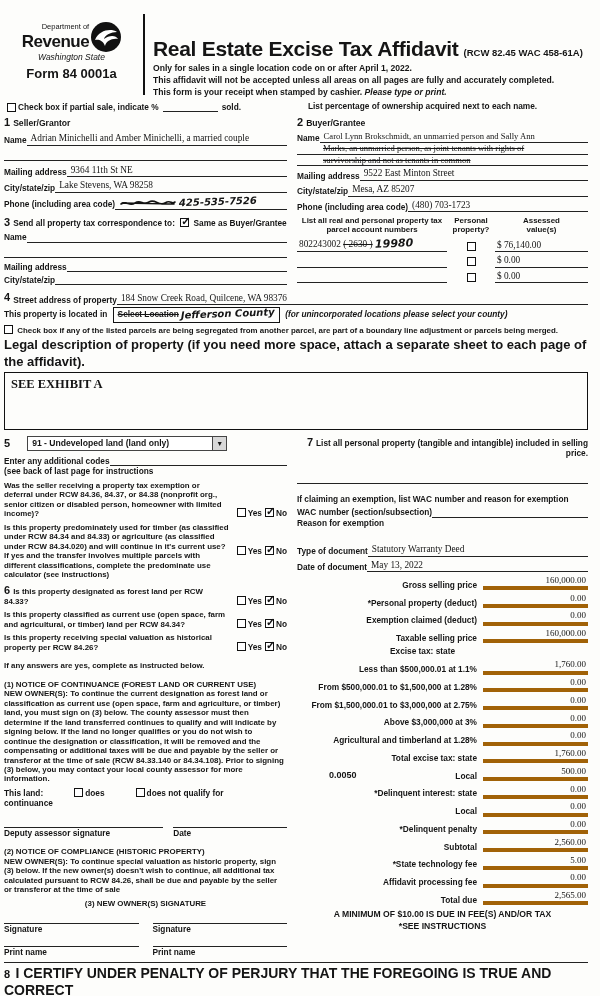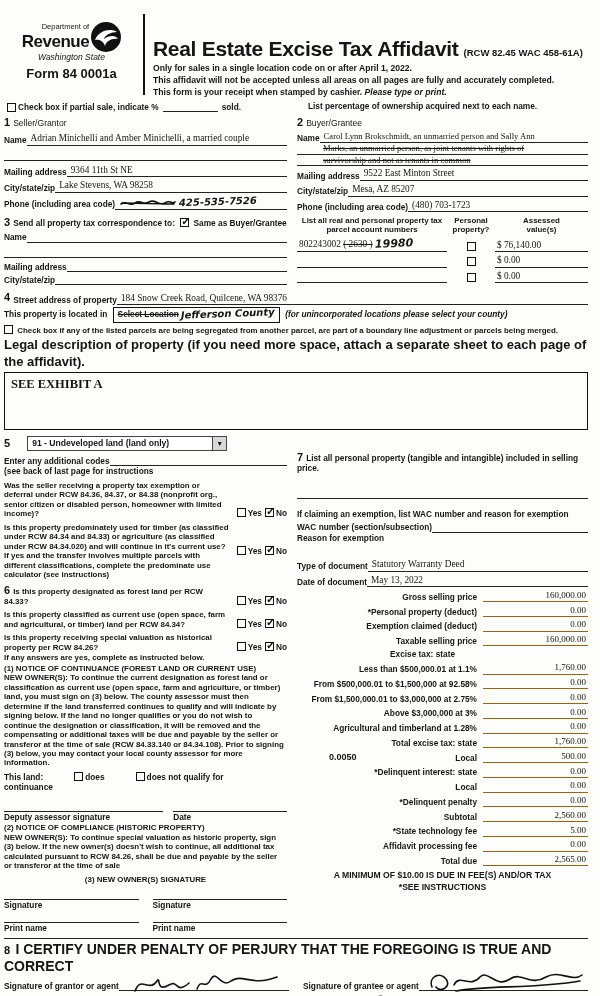--- a/index.html
+++ b/index.html
@@ -22,56 +22,56 @@
   .logo-mark svg { position:absolute; top:0; left:0; }
   .form-num { font-size:13px; font-weight:bold; margin-top:4px; }
   .hdr-divider { width:2px; background:#111; margin:6px 8px 2px 4px; }
   .hdr-right { padding-top:8px; }
   .title-line { display:flex; align-items:baseline; gap:5px; }
   .main-title { font-size:21px; font-weight:bold; letter-spacing:-0.3px;margin-top:20px; }
   .title-ref { font-size:9.5px; font-weight:bold; }
   .sub { font-size:8.6px; font-weight:600; margin-top:1px; }
   
   .sec-num { font-size:11px; font-weight:bold; margin-right:3px; }
-  .sec-title { font-weight:normal; font-size:8.6px; }
+  .sec-title { font-weight:bold; font-size:8.6px; }
   .fld { display:flex; align-items:flex-end; margin-top:3px; }
   .fld .lab { white-space:nowrap; font-weight:600; }
   .fld .u { flex:1; border-bottom:1px solid #222; min-height:10px; padding:0 3px 0 4px; }
   .serif { font-family:"Liberation Serif", serif; font-size:9.3px; }
   .hand { font-family:"DejaVu Sans", sans-serif; font-style:italic; font-weight:600; display:inline-block; transform:rotate(-2deg); font-size:10px; }
   .strike { text-decoration:line-through; }
   .cb { display:inline-block; width:9px; height:9px; border:1.2px solid #111; vertical-align:-1px; margin:0 2px 0 3px; position:relative; background:#fff; flex-shrink:0; }
   .cb .ck { position:absolute; top:-4px; left:0px; font-size:11px; font-weight:bold; font-style:normal; }
   .cols { display:flex; gap:10px; }
   .colL { width:283px; flex-shrink:0; }
   .colR { flex:1; }
   .q { display:flex; margin-top:4px; }
   .q .qtext { flex:1; font-size:7.9px; line-height:1.2; font-weight:600; }
   .q .yesno { white-space:nowrap; align-self:flex-end; font-weight:600; flex-shrink:0; padding-left:4px; }
-  .para { font-size:7.9px; line-height:1.2; font-weight:600; margin-top:1px; }
+  .para { font-size:7.9px; line-height:1.2; font-weight:600; margin-top:9px; }
   .scrawl { display:inline-block; vertical-align:middle; }
   
   .parcel-hdr { display:flex; text-align:center; font-weight:bold; font-size:7.9px; line-height:1.15; margin-top:4px; }
   .parcel-row { display:flex; align-items:flex-end; margin-top:3px; }
   .pc1 { width:150px; border-bottom:1px solid #222; padding:0 2px; }
   .pc2 { width:48px; text-align:center; }
   .pc3 { flex:1; border-bottom:1px solid #222; padding:0 2px; }
   
   .loc-box { display:inline-block; border:1.5px solid #111; padding:0 4px 1px 4px; margin:0 3px; }
   .exhibit-box { border:1.5px solid #111; height:58px; margin-top:2px; padding:4px 6px; }
   .exhibit-text { font-family:"Liberation Serif", serif; font-weight:bold; font-size:12.5px; }
   
   .dd { display:inline-flex; border:1.5px solid #444; width:200px; height:15px; align-items:center; background:#fff; vertical-align:middle; }
   .dd .dd-text { flex:1; padding:0 4px; font-size:8.6px; font-weight:600; white-space:nowrap; overflow:hidden; }
   .dd .dd-btn { width:14px; height:100%; border-left:1.2px solid #444; background:#d8d8d8; text-align:center; font-size:7px; line-height:13px; }
   
   .tax-row { display:flex; align-items:flex-end; margin-top:2.5px; }
   .tax-row .tlab { flex:1; text-align:right; font-weight:600; white-space:nowrap; }
   .tax-row .tpre { font-weight:600; }
-  .tax-row .tval { width:105px; border-bottom:1px solid #a16207; text-align:right; padding:0 2px; margin-left:6px; font-family:"Liberation Serif", serif; font-size:9px; flex-shrink:0; }
+  .tax-row .tval { width:105px; border-bottom:4px solid #a16207; text-align:right; padding:0 2px; margin-left:6px; font-family:"Liberation Serif", serif; font-size:9px; flex-shrink:0; }
   .tax-hdr { text-align:center; font-weight:bold; margin:3px 40px 0 0; }
   .minimum { text-align:center; font-weight:bold; font-size:8.6px; margin-top:4px; }
   
   .cert-cols { display:flex; gap:14px; margin-top:2px; }
   .cert-col { flex:1; position:relative; }
   .sigrow { position:relative; }
   .sig-overlay { position:absolute; pointer-events:none; }
   .sig-svg path { fill:none; stroke:#111; stroke-width:1.6; stroke-linecap:round; }
   .mt2{margin-top:2px;} .mt4{margin-top:4px;} .mt6{margin-top:6px;}
   .center { text-align:center; }
@@ -333,21 +333,21 @@
           <div class="sub-lab">Print name</div>
         </div>
         <div>
           <div class="ul-line"></div>
           <div class="sub-lab">Print name</div>
         </div>
       </div>
     </div>
 
     <div class="colR">
-      <div class="q" style="margin-top:15px;">
+      <div class="q" style="margin-top:0;text-align:right;">
         <span class="qtext" style="font-size:8.3px;"><span class="sec-num">7</span><span>List all personal property (tangible and intangible) included in selling price.</span></span>
       </div>
       <div class="ul-line" style="margin-top:14px;"></div>
 
       <div class="sub-lab" style="margin-top:10px;">If claiming an exemption, list WAC number and reason for exemption</div>
       <div class="fld">
         <span class="lab">WAC number (section/subsection)</span>
         <span class="u"></span>
       </div>
       <div class="sub-lab">Reason for exemption</div>
@@ -376,21 +376,21 @@
       <div class="tax-row">
           <span class="tlab">Taxable selling price</span>
           <span class="tval">160,000.00</span>
         </div>
       <div class="tax-hdr">Excise tax: state</div>
       <div class="tax-row">
           <span class="tlab">Less than $500,000.01 at 1.1%</span>
           <span class="tval">1,760.00</span>
         </div>
       <div class="tax-row">
-          <span class="tlab">From $500,000.01 to $1,500,000 at 92.58%</span>
+          <span class="tlab">From $500,000.01 to $1,500,000 at 1.28%</span>
           <span class="tval">0.00</span>
         </div>
       <div class="tax-row">
           <span class="tlab">From $1,500,000.01 to $3,000,000 at 2.75%</span>
           <span class="tval">0.00</span>
         </div>
       <div class="tax-row">
           <span class="tlab">Above $3,000,000 at 3%</span>
           <span class="tval">0.00</span>
         </div>

